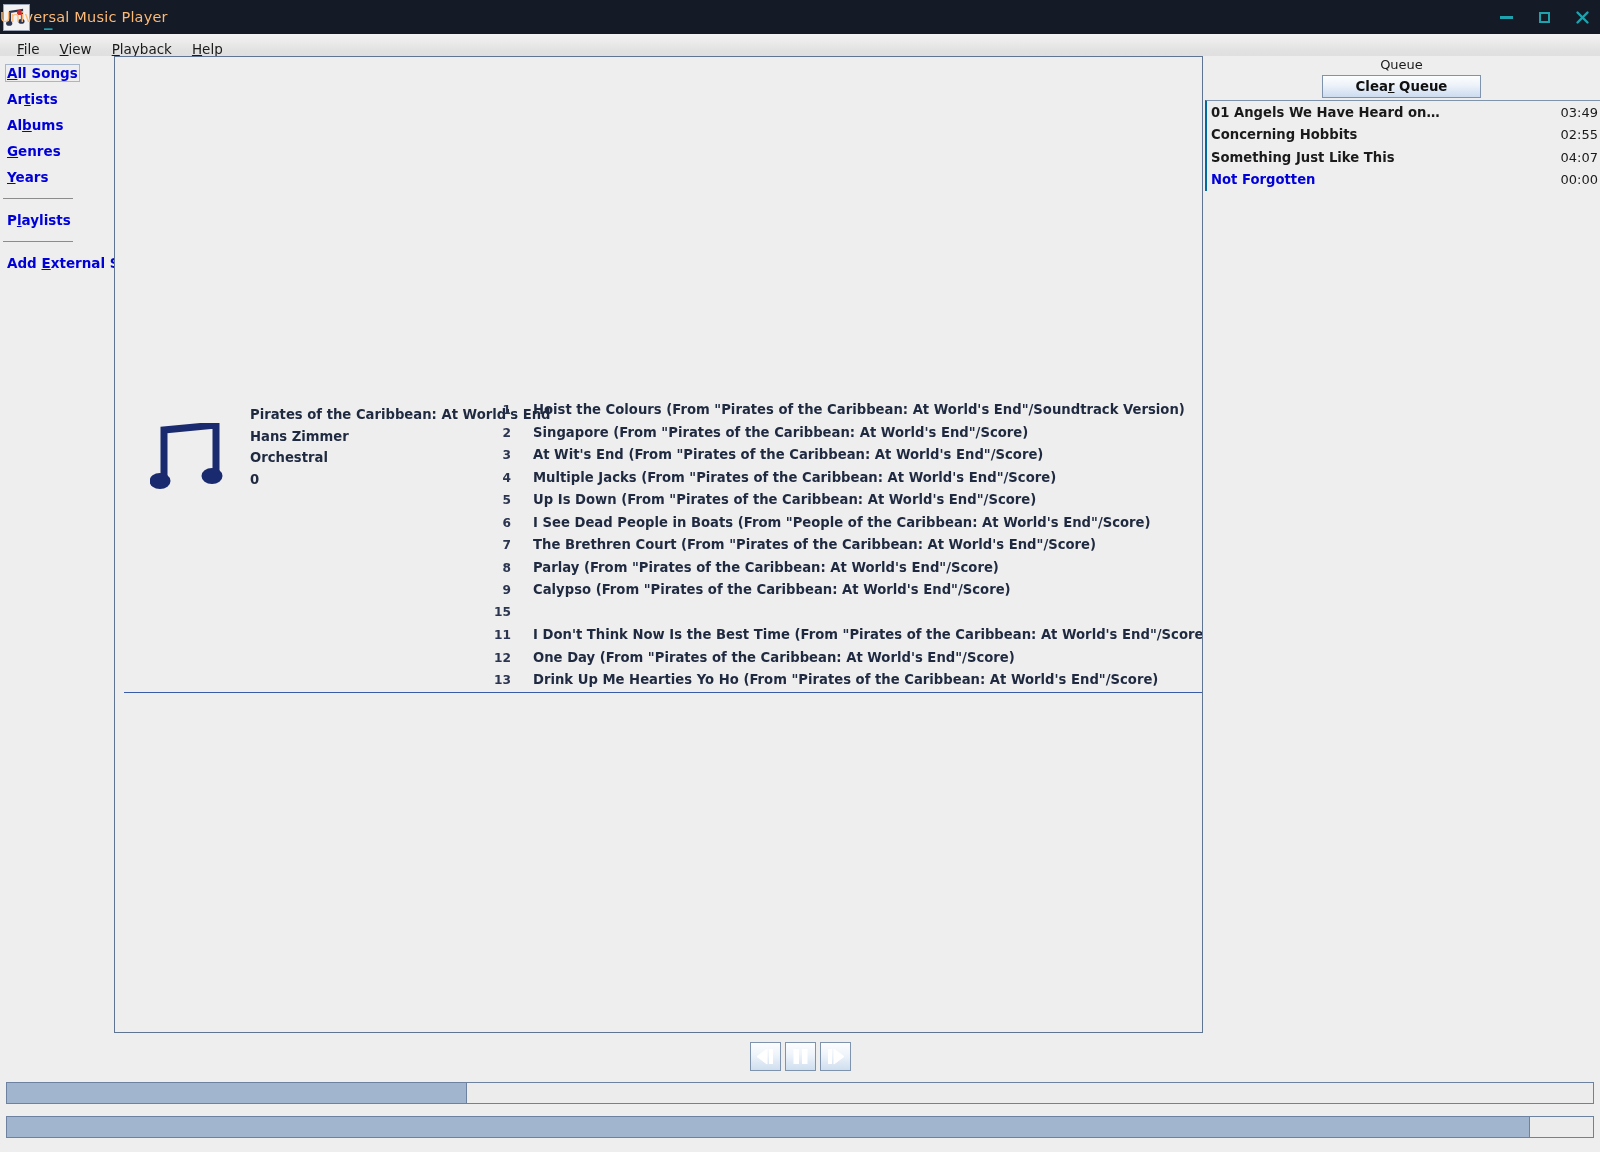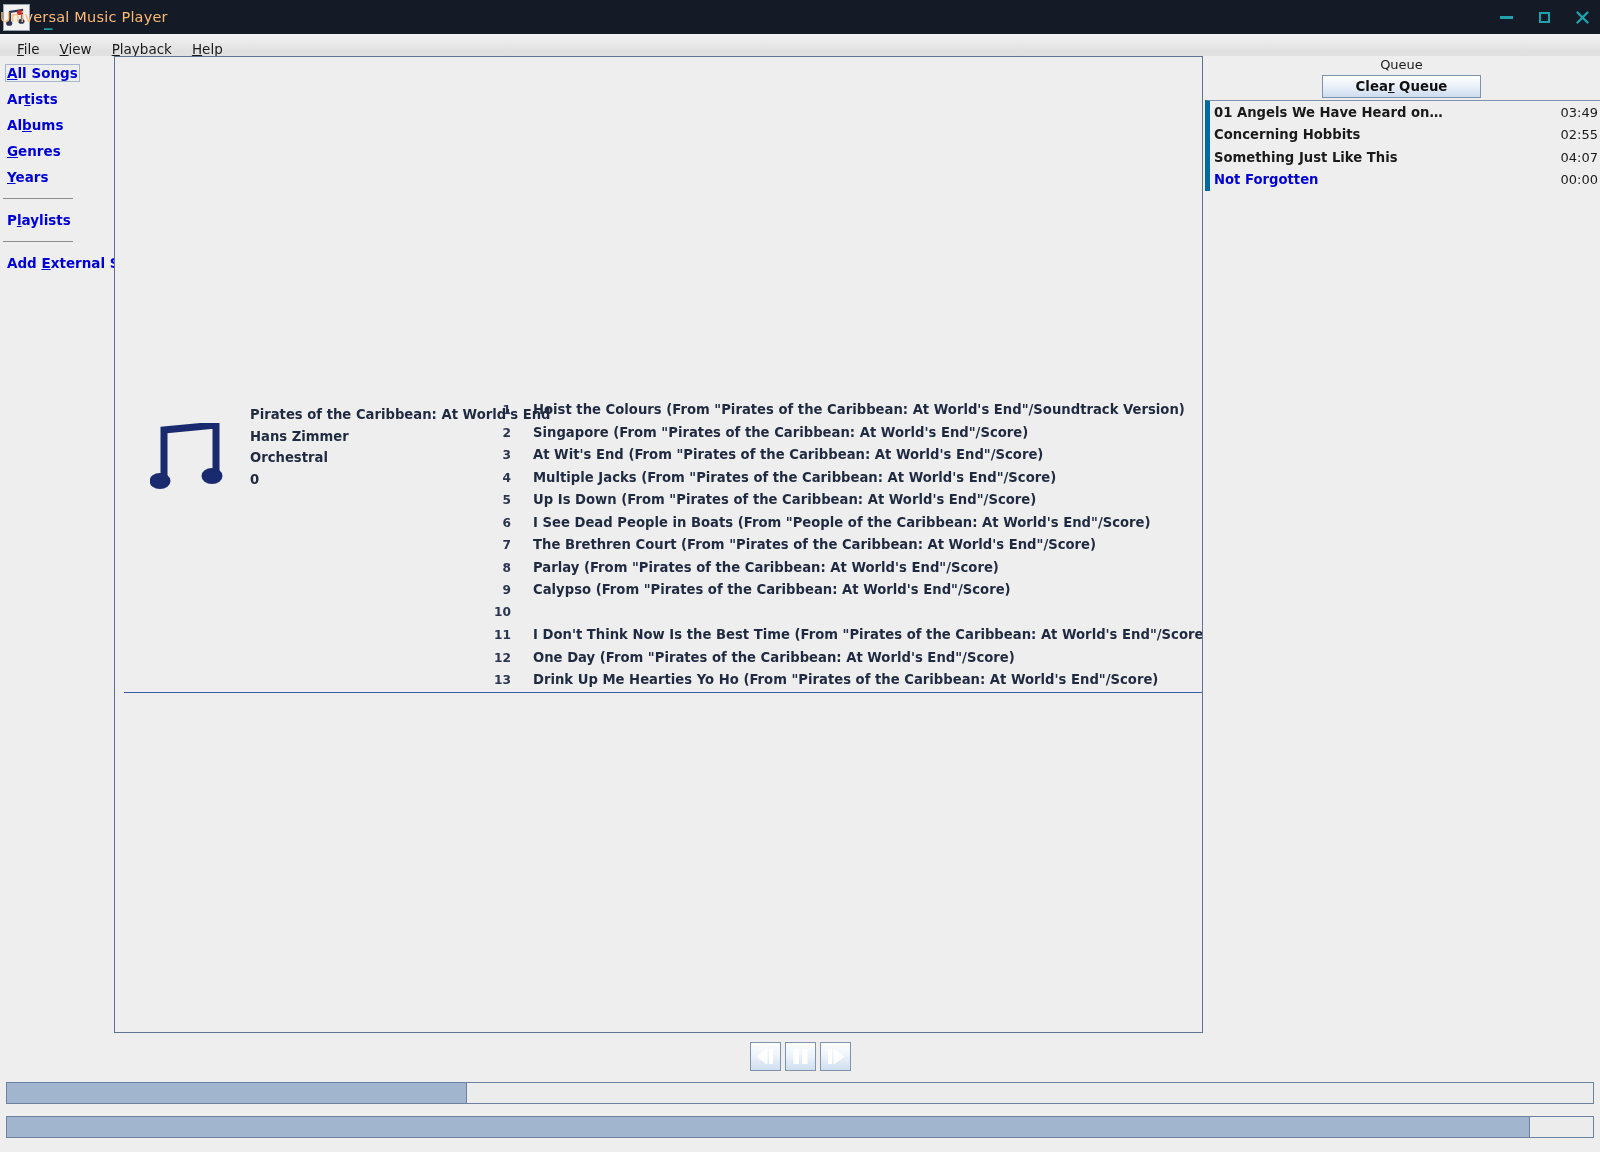--- a/index.html
+++ b/index.html
@@ -130,21 +130,21 @@
     display: block; margin: 0 auto; width: 159px; height: 23px;
     border: 1px solid #7f93ad;
     background: linear-gradient(to bottom, #fdfefe 0%, #eef3fa 42%, #ccdcef 100%);
     font-size: 13.3px; font-weight: bold; color: #101010;
     font-family: "DejaVu Sans", "Liberation Sans", sans-serif;
     cursor: pointer; padding: 0;
   }
   #queue-list {
     position: absolute; left: 2px; top: 44px; right: 0px;
     border-top: 1px solid #7f93ad;
-    border-left: 5px solid #0369a1;
+    border-left: 2px solid #0369a1;
   }
   .queue-row {
     display: flex; align-items: center; justify-content: space-between;
     height: 22.5px; padding: 0 2px 0 4px; cursor: pointer;
   }
   .q-name {
     font-size: 13.2px; font-weight: bold; color: #1a1a1a;
     white-space: nowrap; overflow: hidden; text-overflow: ellipsis;
   }
   .q-name.playing { color: #0000d8; }
@@ -273,21 +273,21 @@
       </div>
       <div class="track-row">
         <span class="track-num">8</span>
         <span class="track-title">Parlay (From "Pirates of the Caribbean: At World's End"/Score)</span>
       </div>
       <div class="track-row">
         <span class="track-num">9</span>
         <span class="track-title">Calypso (From "Pirates of the Caribbean: At World's End"/Score)</span>
       </div>
       <div class="track-row">
-        <span class="track-num">10</span>
+        <span class="track-num">15</span>
       </div>
       <div class="track-row">
         <span class="track-num">11</span>
         <span class="track-title">I Don't Think Now Is the Best Time (From "Pirates of the Caribbean: At World's End"/Score)</span>
       </div>
       <div class="track-row">
         <span class="track-num">12</span>
         <span class="track-title">One Day (From "Pirates of the Caribbean: At World's End"/Score)</span>
       </div>
       <div class="track-row">

